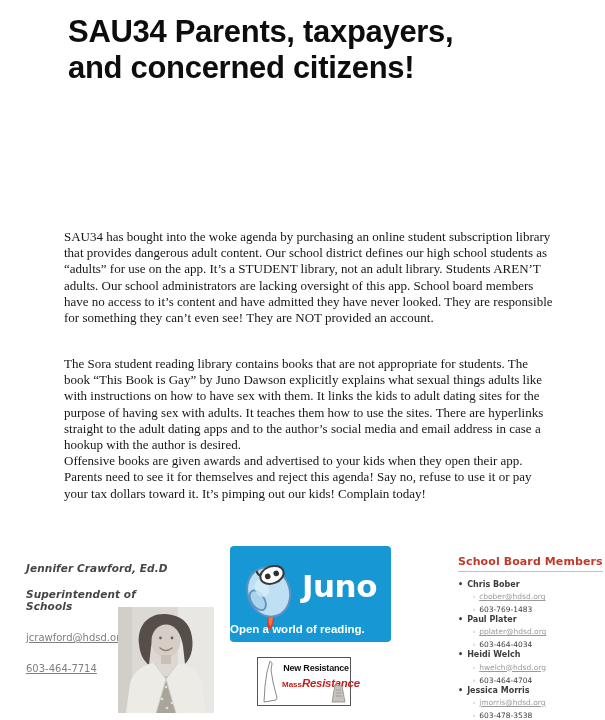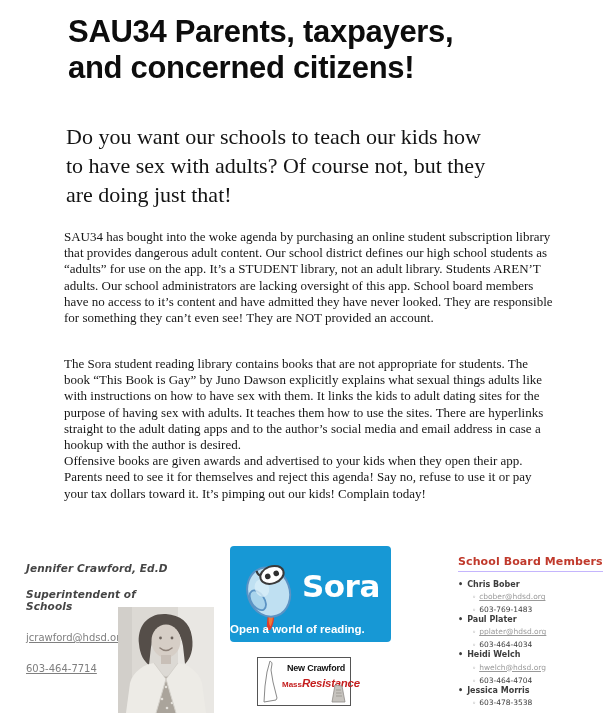--- a/index.html
+++ b/index.html
@@ -98,23 +98,20 @@
   .m-phone { font-size:7.5px; color:#3d3d3d; }
 </style>
 </head>
 <body>
 
 <div class="page">
 
   <div class="headline">SAU34  Parents, taxpayers,
 and concerned citizens!</div>
 
-  <div class="subhead">Do you want our schools to teach our kids how
-to have sex with adults? Of course not, but they
-are doing just that!</div>
 
   <div class="bodytext para1">SAU34 has bought into the woke agenda by purchasing an online student subscription library that provides dangerous adult content. Our school district defines our high school students as “adults” for use on the app. It’s a STUDENT library, not an adult library. Students AREN’T adults. Our school administrators are lacking oversight of this app. School board members have no access to it’s content and have admitted they have never looked. They are responsible for something they can’t even see! They are NOT provided an account.</div>
 
   <div class="bodytext para2">The Sora student reading library contains books that are not appropriate for students. The book “This Book is Gay” by Juno Dawson explicitly explains what sexual things adults like with instructions on how to have sex with them. It links the kids to adult dating sites for the purpose of having sex with adults. It teaches them how to use the sites. There are hyperlinks straight to the adult dating apps and to the author’s social media and email address in case a hookup with the author is desired.
 Offensive books are given awards and advertised to your kids when they open their app.  Parents need to see it for themselves and reject this agenda! Say no, refuse to use it or pay your tax dollars toward it. It’s pimping out our kids! Complain today!</div>
 
   <div class="contact">
     <div class="c-line">Jennifer Crawford, Ed.D</div>
     <div class="c-line">Superintendent of Schools</div>
     <div><a href="#">jcrawford@hdsd.org</a></div>
@@ -167,30 +164,30 @@
         <ellipse cx="22" cy="40" rx="6.5" ry="11" fill="#a9d4ec" stroke="#5b93c4" stroke-width="1.8" transform="rotate(-14 22 40)"></ellipse>
 
         <ellipse cx="30" cy="30" rx="7" ry="9" fill="#d8edf8" opacity="0.8"></ellipse>
 
         <ellipse cx="44" cy="21" rx="12" ry="8.5" fill="#ffffff" stroke="#3a3a3a" stroke-width="2"></ellipse>
         <circle cx="39.5" cy="21" r="2.8" fill="#2e2e2e"></circle>
         <circle cx="48.5" cy="21" r="2.8" fill="#2e2e2e"></circle>
         <path d="M33,18 Q30,15 31,12" stroke="#3a3a3a" stroke-width="2" fill="none"></path>
       </g>
     </svg>
-    <div class="sora-word">Sora</div>
+    <div class="sora-word">Juno</div>
     <div class="sora-tagline">Open a world of reading.</div>
   </div>
 
   <div class="nhmr-box">
     <svg class="nhmr-state" viewBox="0 0 21 44" xmlns="http://www.w3.org/2000/svg">
       <path d="M9,1 C10,2 11,2 11,4 L10,10 L12,22 L16,38 L15,40 L3,42 L4,26 L6,12 Z" fill="#ffffff" stroke="#8a8a8a" stroke-width="1"></path>
     </svg>
     <div class="nhmr-text">
-      <div class="nhmr-line1">New Crawford</div>
+      <div class="nhmr-line1">New Resistance</div>
       <div class="nhmr-line2">
         <span class="nhmr-mass">Mass</span><span class="nhmr-resistance">Resistance</span>
       </div>
     </div>
     <svg class="nhmr-monument" viewBox="0 0 15 19" xmlns="http://www.w3.org/2000/svg">
       <polygon points="4,1 11,2 14,18 1,18" fill="#c6c3be" stroke="#8f8c88" stroke-width="0.8"></polygon>
       <line x1="5" y1="6" x2="10" y2="6" stroke="#8f8c88" stroke-width="0.7"></line>
       <line x1="5" y1="9" x2="10.5" y2="9" stroke="#8f8c88" stroke-width="0.7"></line>
       <line x1="5" y1="12" x2="11" y2="12" stroke="#8f8c88" stroke-width="0.7"></line>
     </svg>
@@ -213,19 +210,20 @@
         </li>
 
         <li class="member">
           <div class="m-name">Heidi Welch</div>
           <div class="m-sub"><a href="#" class="m-email">hwelch@hdsd.org</a></div>
           <div class="m-sub"><span class="m-phone">603-464-4704</span></div>
         </li>
 
         <li class="member">
           <div class="m-name">Jessica Morris</div>
+          <div class="m-sub"><a href="#" class="m-email">jmorris@hdsd.org</a></div>
           <div class="m-sub"><span class="m-phone">603-478-3538</span></div>
         </li>
 
       </ul>
   </div>
 
 </div>
 
 </body></html>

